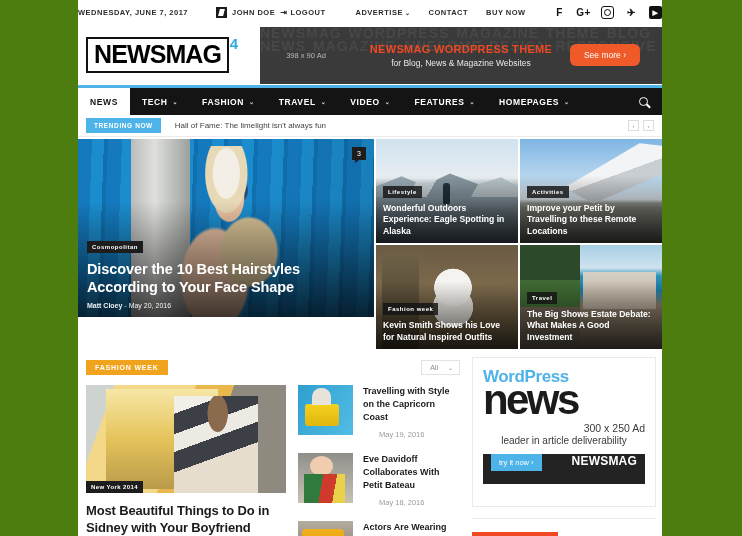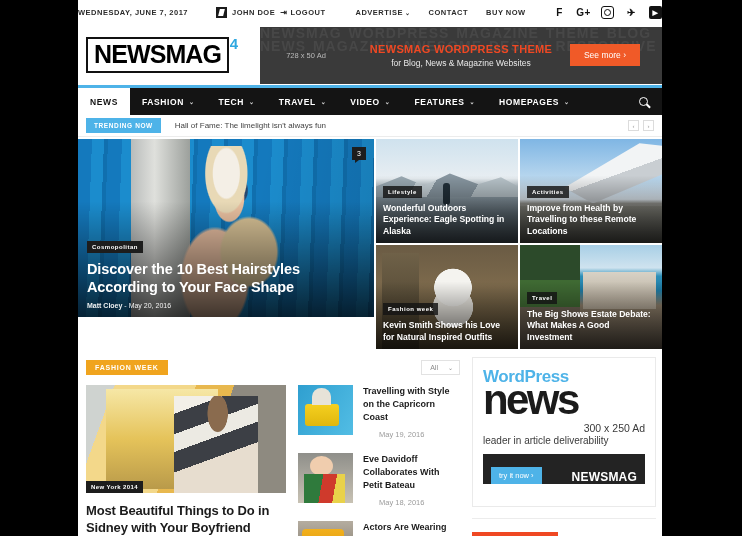--- a/index.html
+++ b/index.html
@@ -2,21 +2,21 @@
 <html><head>
 <meta charset="utf-8">
 <style>
   * { box-sizing: border-box; margin: 0; padding: 0; }
   html, body {
     width: 742px; height: 536px;
     background: #ffffff;
     font-family: "Liberation Sans", sans-serif;
     overflow: hidden;
   }
-  #page { position: relative; width: 742px; height: 536px; background:#000000; }
+  #page { position: relative; width: 742px; height: 536px; background:#4d7c0f; }
   #site { position:absolute; left:78px; top:0; width:584px; height:536px; background:#fff; overflow:hidden; }
 
   
   .topbar { height:25px; display:flex; align-items:center; gap:0; font-size:7.5px; letter-spacing:.5px; font-weight:bold; color:#2b2b2b; text-transform:uppercase; }
   .topdate { margin-right:28px; white-space:nowrap; }
   .userblock { display:flex; align-items:center; gap:5px; margin-right:30px; }
   .avatar { width:11px; height:11px; background:#1b1b1b; display:inline-block; position:relative; }
   .avatar:after { content:""; position:absolute; left:3px; top:2px; width:5px; height:7px; background:#fff; transform:skewX(-14deg); }
   .logout { display:flex; align-items:center; gap:3px; }
   .logout-ico { font-size:8px; }
@@ -37,21 +37,21 @@
   .topad { flex:1; height:57px; background:#3a3a3a; display:flex; align-items:center; position:relative; overflow:hidden; }
   .topad:before {
     content:"NEWSMAG WORDPRESS MAGAZINE THEME BLOG NEWS MAGAZINE AWESOME DESIGN RESPONSIVE";
     position:absolute; inset:0; color:#4a4a4a; font-size:14px; font-weight:bold; line-height:13px;
     letter-spacing:1px; word-spacing:2px; opacity:.85; overflow:hidden;
   }
   .adbox { width:92px; height:57px; display:flex; align-items:center; justify-content:center; color:#b9b9b9; font-size:7.5px; position:relative; z-index:2; }
   .adtext { position:relative; z-index:2; flex:1; text-align:center; }
   .adtitle { color:#ef4823; font-size:11px; font-weight:bold; letter-spacing:.3px; }
   .adsub { color:#e9e9e9; font-size:8.5px; margin-top:3px; }
-  .adbtn { position:relative; z-index:2; margin-right:22px; background:#f05a28; color:#fff; font-size:8.5px; padding:6px 14px; white-space:nowrap; }
+  .adbtn { position:relative; z-index:2; margin-right:22px; background:#f05a28; color:#fff; font-size:8.5px; padding:6px 14px; white-space:nowrap;border-radius:6px; }
 
   
   .navtop { height:3px; background:#4eb3e8; }
   .nav { height:27px; background:#141414; display:flex; align-items:stretch; }
   .nav-item { display:flex; align-items:center; padding:0 12px; color:#fff; font-size:8.5px; font-weight:bold; letter-spacing:.6px; text-transform:uppercase; }
   .nav-item.active { background:#fff; color:#111; }
   .nav-item .caret { margin-left:5px; font-size:6px; opacity:.85; }
   .nav-search { margin-left:auto; display:flex; align-items:center; padding:0 14px; color:#fff; }
   .mag { width:9px; height:9px; border:1.6px solid #fff; border-radius:50%; position:relative; display:inline-block; }
   .mag:after { content:""; position:absolute; right:-4px; bottom:-2px; width:5px; height:1.6px; background:#fff; transform:rotate(45deg); }
@@ -159,22 +159,22 @@
      background:linear-gradient(100deg,#2f7a3c 0 42%, #cf3a2c 42% 72%, #e9d24a 72% 100%); }
   .art-cam { background:linear-gradient(#b5ada0,#6e675c); }
   .art-cam:before { content:""; position:absolute; left:8%; top:16%; width:76%; height:68%; background:linear-gradient(#f2b01c,#d89209); border-radius:4px; }
   .art-cam:after { content:""; position:absolute; left:22%; top:30%; width:44%; height:44%; background:#1f2023; border-radius:50%; }
 
   
   .sidead { width:184px; height:150px; border:1px solid #eaeaea; background:#fff; padding:10px 10px 0 10px; }
   .sa-wp { color:#4eb3e8; font-size:17px; font-weight:bold; letter-spacing:-.4px; line-height:1; }
   .sa-news { color:#1b1b1b; font-size:42px; font-weight:bold; letter-spacing:-2.6px; line-height:34px; margin-top:-2px; }
   .sa-l1 { text-align:right; color:#3a3a3a; font-size:10.5px; margin-top:5px; }
-  .sa-l2 { text-align:left; color:#3a3a3a; font-size:10px; margin-top:1px; }
-  .sa-bar { margin-top:8px; background:#232323; height:30px; display:flex; align-items:flex-end; justify-content:space-between; padding:0 8px; }
+  .sa-l2 { text-align:center; color:#3a3a3a; font-size:10px; margin-top:1px; }
+  .sa-bar { margin-top:8px; background:#232323; height:30px; display:flex; align-items:flex-start; justify-content:space-between; padding:0 8px; }
   .sa-btn { background:#4eb3e8; color:#fff; font-size:7.5px; padding:4px 8px; }
   .sa-brand { color:#fff; font-size:12px; font-weight:bold; letter-spacing:.2px; }
   .pop-head { margin-top:11px; border-top:1px solid #ececec; padding-top:9px; }
 </style>
 </head>
 <body>
 
 <div id="page">
  <div id="site">
 
@@ -203,40 +203,40 @@
   </div>
 
   <div class="header">
     <div class="logo-wrap">
       <div class="logo-box">
         <span class="logo-text">NEWSMAG</span>
         <span class="logo-sup">4</span>
       </div>
     </div>
     <div class="topad">
-      <div class="adbox">728 x 50 Ad</div>
+      <div class="adbox">398 x 90 Ad</div>
       <div class="adtext">
         <div class="adtitle">NEWSMAG WORDPRESS THEME</div>
         <div class="adsub">for Blog, News &amp; Magazine Websites</div>
       </div>
       <div class="adbtn">See more ›</div>
     </div>
   </div>
 
   <div class="navtop"></div>
   <div class="nav">
     <div class="nav-item active">
           <span>NEWS</span>
         </div>
     <div class="nav-item">
+          <span>TECH</span>
+          <span class="caret">⌄</span>
+        </div>
+    <div class="nav-item">
           <span>FASHION</span>
-          <span class="caret">⌄</span>
-        </div>
-    <div class="nav-item">
-          <span>TECH</span>
           <span class="caret">⌄</span>
         </div>
     <div class="nav-item">
           <span>TRAVEL</span>
           <span class="caret">⌄</span>
         </div>
     <div class="nav-item">
           <span>VIDEO</span>
           <span class="caret">⌄</span>
         </div>
@@ -281,21 +281,21 @@
           <div class="overlay small">
             <span class="cat light">Lifestyle</span>
             <div class="cell-title">Wonderful Outdoors Experience: Eagle Spotting in Alaska</div>
           </div>
         </div>
         <div class="feat-cell">
           <div class="img art-plane"></div>
           <div class="shade"></div>
           <div class="overlay small">
             <span class="cat light">Activities</span>
-            <div class="cell-title">Improve from Health by Travelling to these Remote Locations</div>
+            <div class="cell-title">Improve your Petit by Travelling to these Remote Locations</div>
           </div>
         </div>
       </div>
       <div class="feat-row">
         <div class="feat-cell">
           <div class="img art-panda"></div>
           <div class="shade"></div>
           <div class="overlay small">
             <span class="cat light">Fashion week</span>
             <div class="cell-title">Kevin Smith Shows his Love for Natural Inspired Outfits</div>

